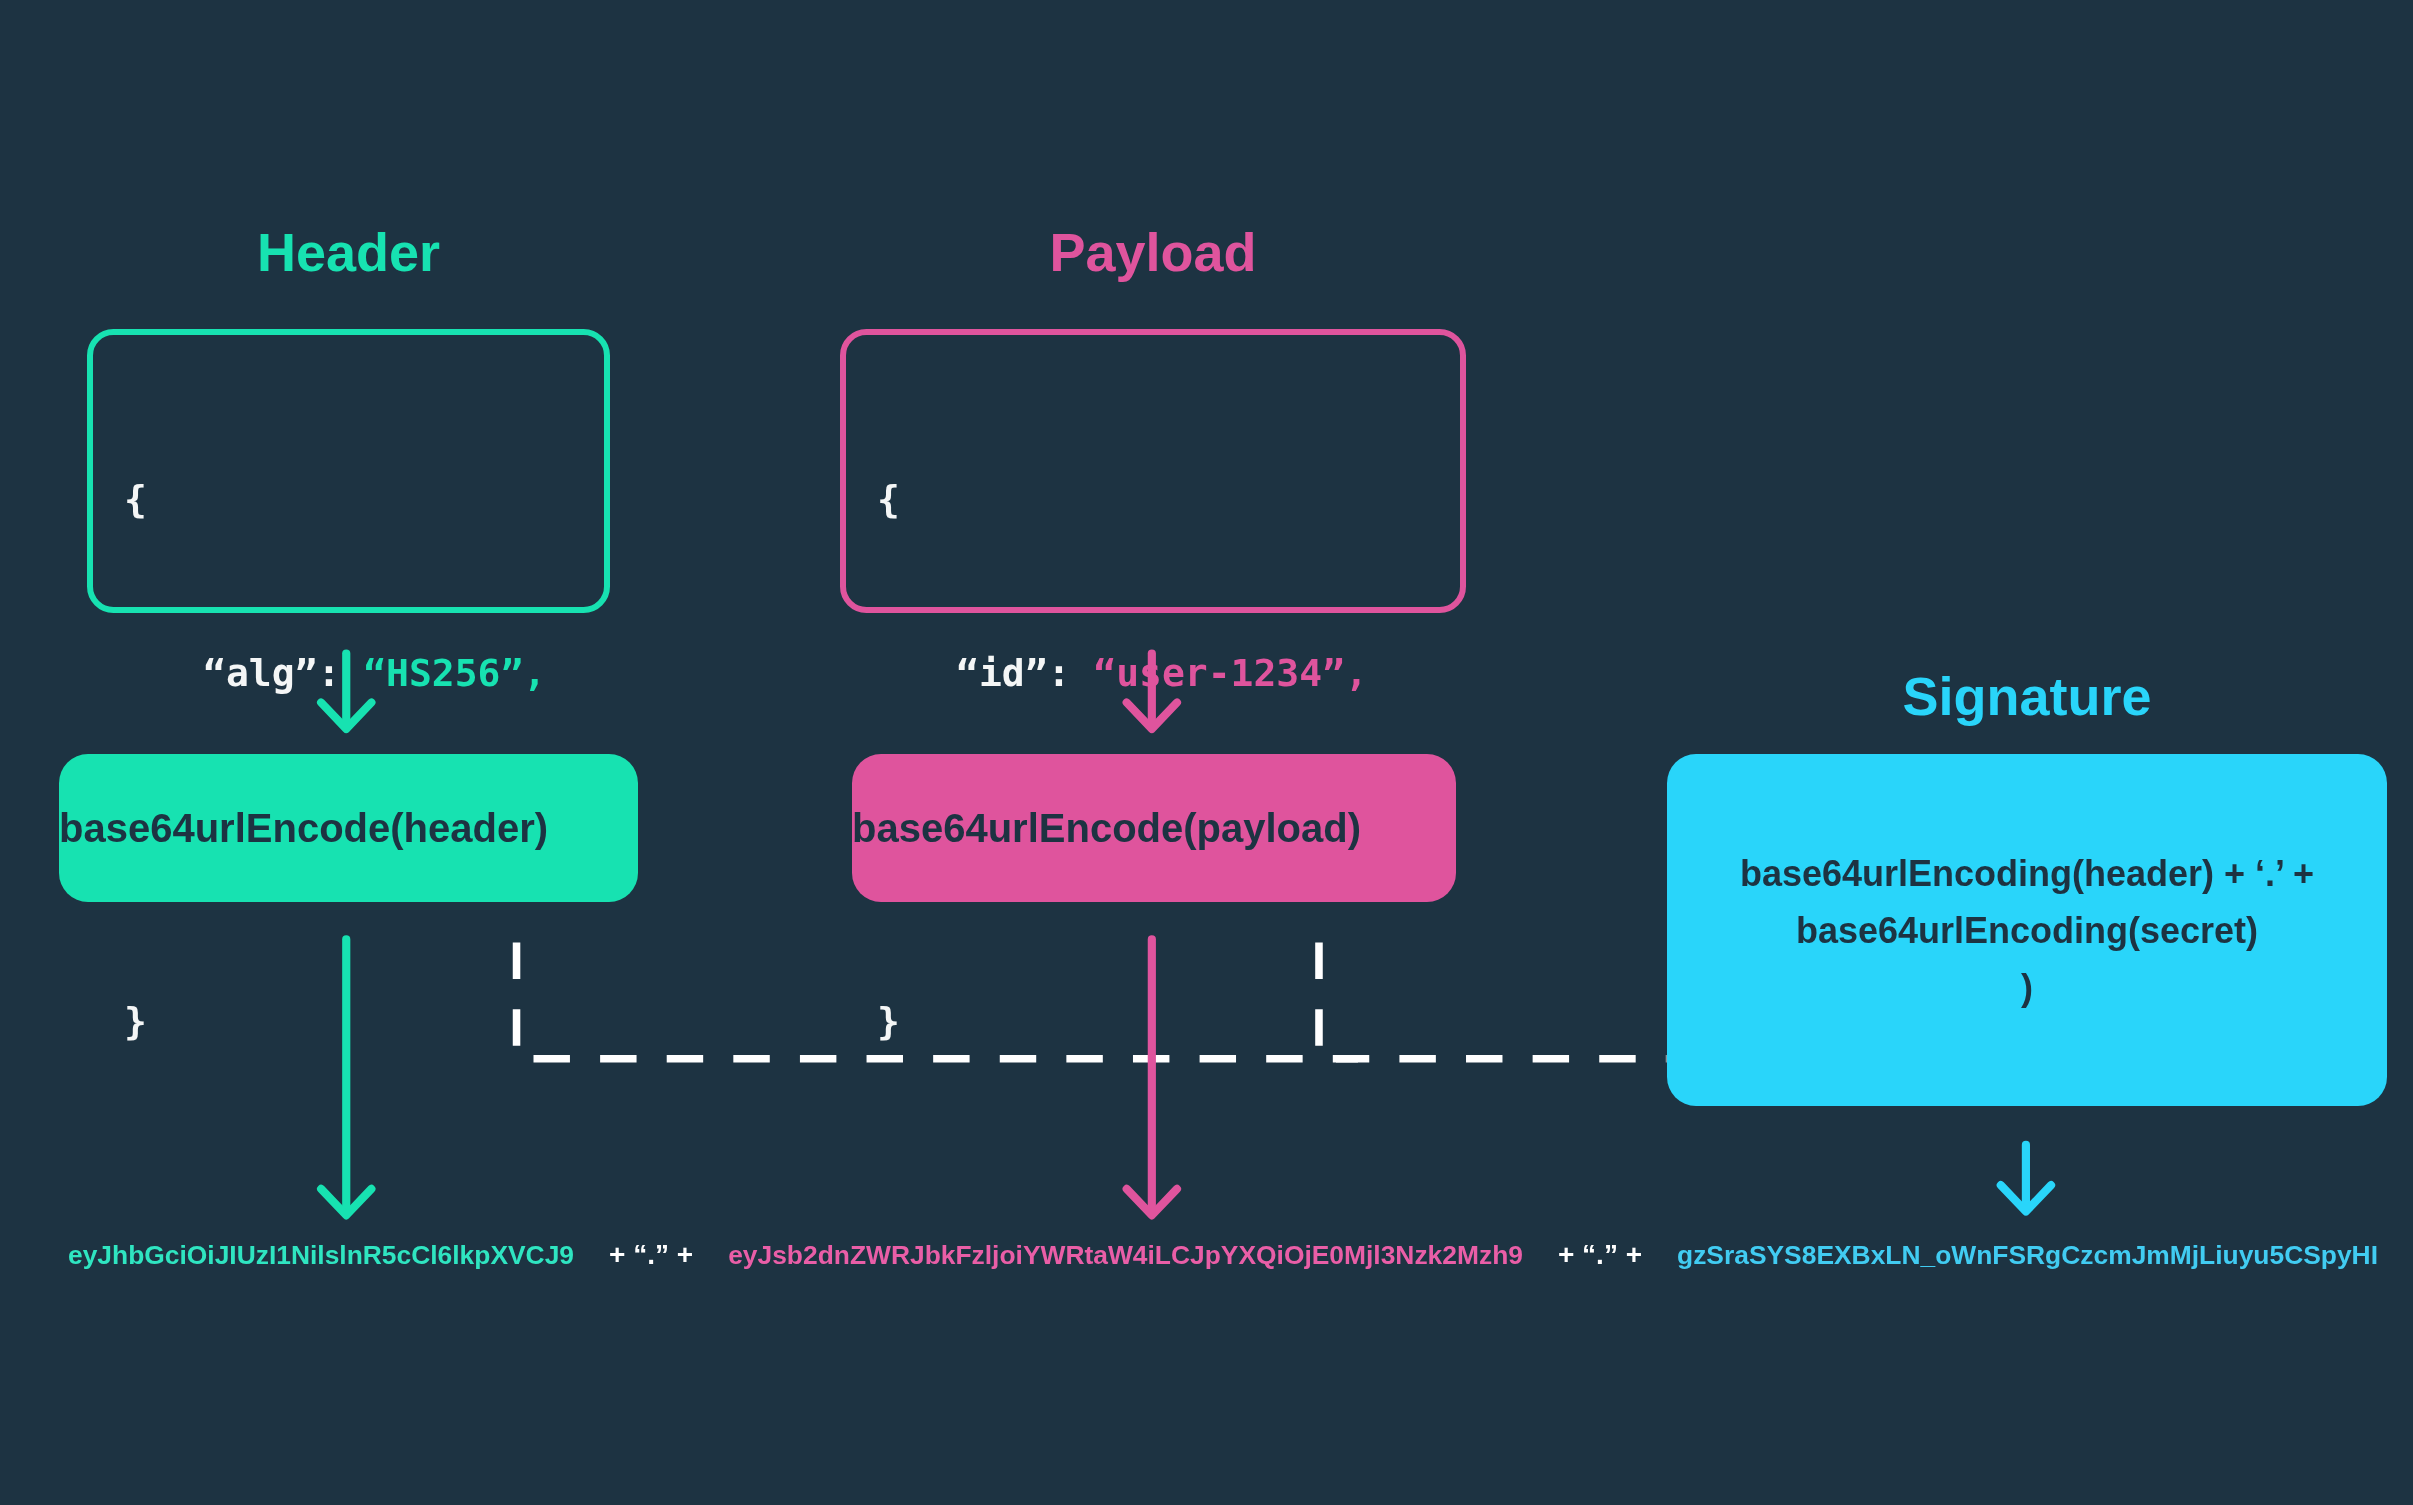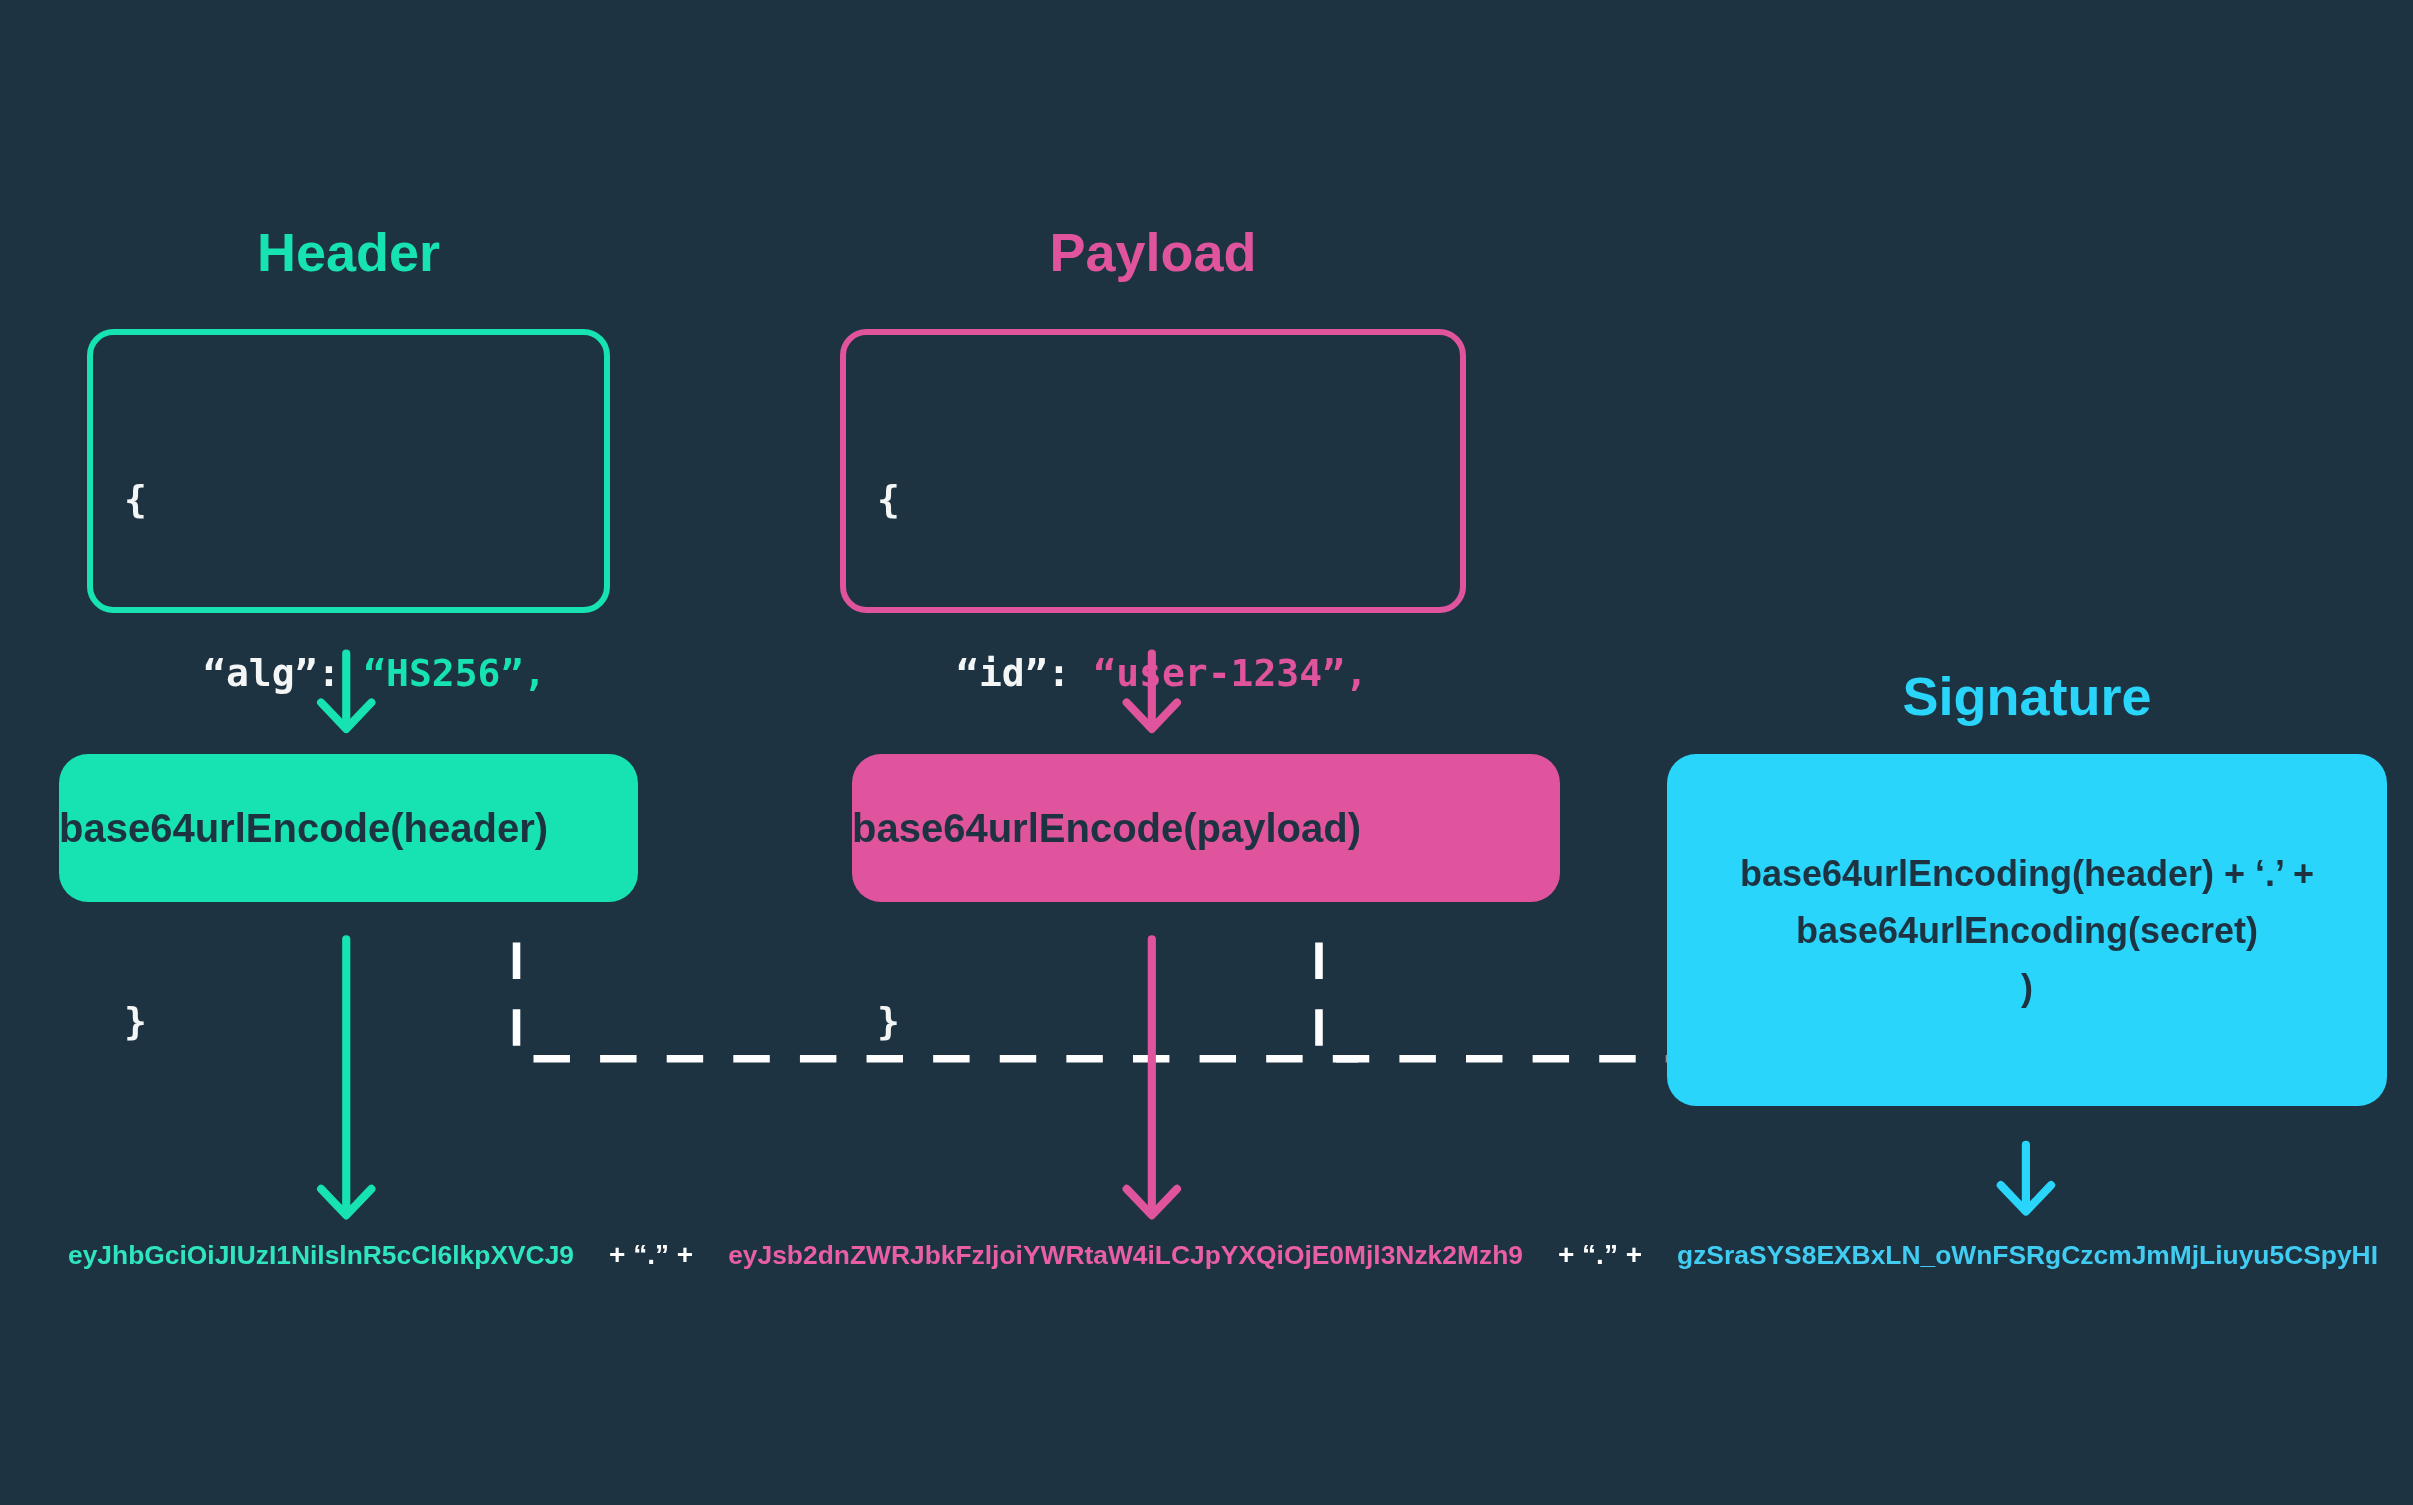--- a/index.html
+++ b/index.html
@@ -37,21 +37,21 @@
   .val-teal{color:var(--teal,#17e2b1);}
   .val-pink{color:var(--pink,#df549d);}
 
   
   .pill{
     position:absolute;top:754px;height:148px;border-radius:29px;
     display:flex;align-items:center;justify-content:flex-start;
     font-weight:bold;font-size:40px;color:var(--background,#1d3342);
   }
   .pill-header{left:59px;width:579px;background:var(--teal,#17e2b1);}
-  .pill-payload{left:852px;width:708px;background:var(--pink,#df549d);}
+  .pill-payload{left:852px;width:604px;background:var(--pink,#df549d);}
 
   
   .sigbox{
     position:absolute;left:1667px;top:754px;width:720px;height:352px;
     border-radius:29px;background:var(--cyan,#29d5fa);
     color:var(--background,#1d3342);font-weight:bold;font-size:36px;line-height:57px;
     display:flex;flex-direction:column;justify-content:center;text-align:center;
     box-sizing:border-box;padding:0 5px;
   }
 

